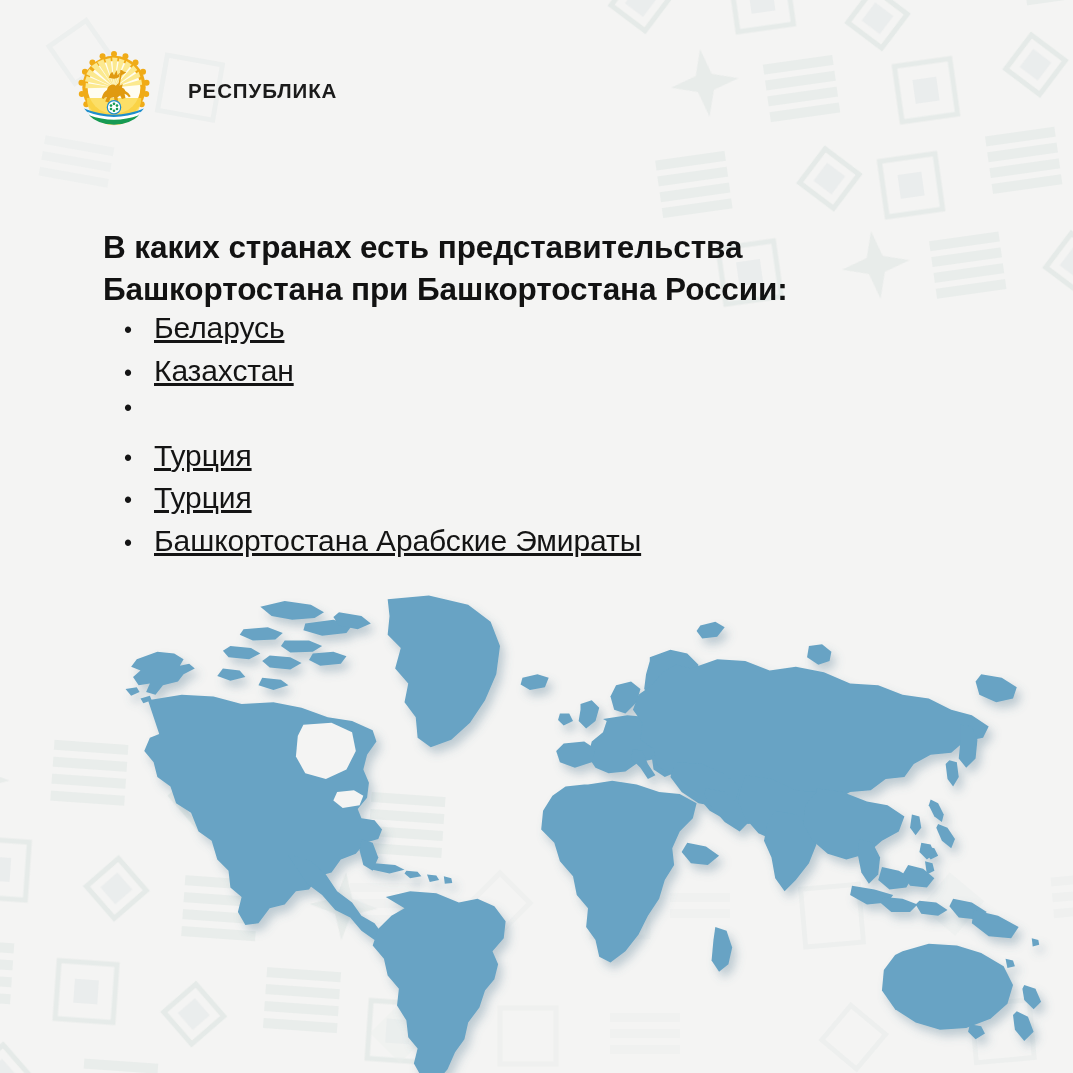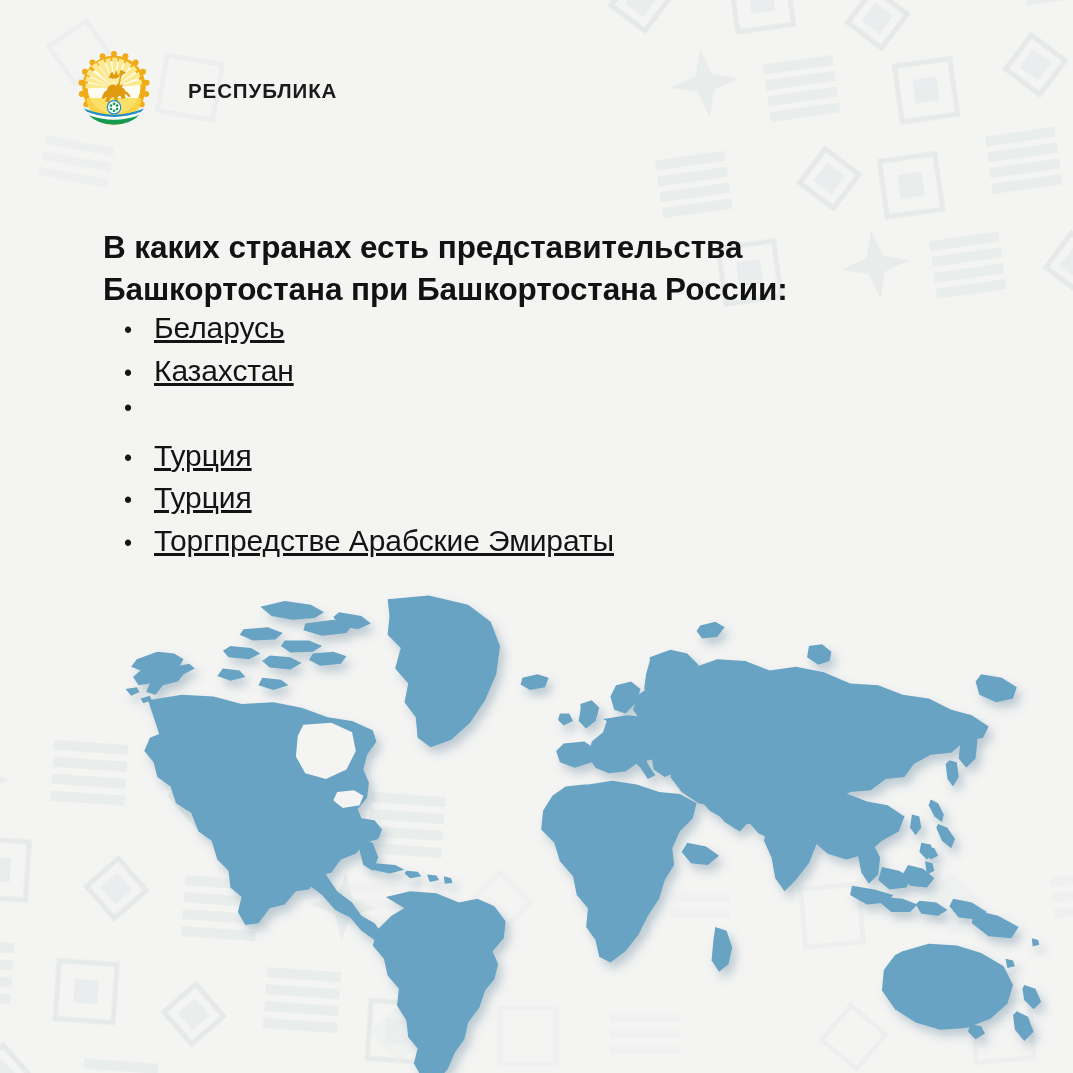--- a/index.html
+++ b/index.html
@@ -396,21 +396,21 @@
     <li class="country-item">
       <span class="bullet-dot">•</span>
       <span class="country-name">Турция</span>
     </li>
     <li class="country-item">
       <span class="bullet-dot">•</span>
       <span class="country-name">Турция</span>
     </li>
     <li class="country-item">
       <span class="bullet-dot">•</span>
-      <span class="country-name">Торгпредстве Арабские Эмираты</span>
+      <span class="country-name">Башкортостана Арабские Эмираты</span>
     </li>
   </ul>
 
   <div class="worldmap-wrap">
     <svg viewBox="0 0 1000 470" xmlns="http://www.w3.org/2000/svg">
       <defs>
         <filter id="mapshadow" x="-10%" y="-10%" width="130%" height="130%">
           <feDropShadow dx="5" dy="7" stdDeviation="5" flood-color="#5b7f95" flood-opacity="0.35"></feDropShadow>
         </filter>
       </defs>

